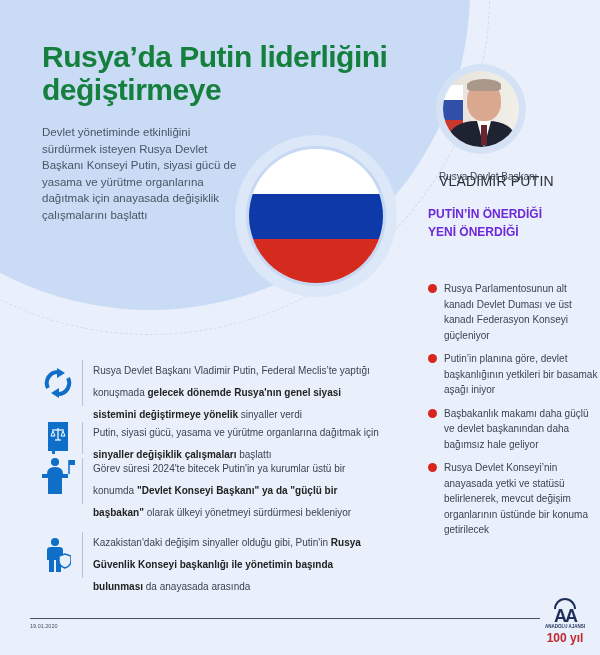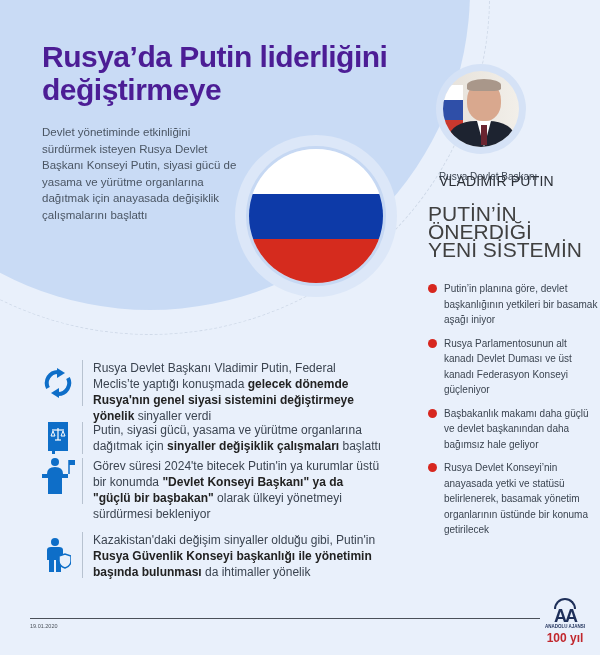--- a/index.html
+++ b/index.html
@@ -21,21 +21,21 @@
     position: absolute;
     left: -190px; top: -345px;
     width: 680px; height: 680px;
     border-radius: 50%;
     border: 1px dashed #cfd9e8;
   }
   .title {
     position: absolute;
     left: 42px; top: 40px;
     font-size: 30px; line-height: 33px;
-    font-weight: 700; color: #4c1d95;
+    font-weight: 700; color: #15803d;
     letter-spacing: -0.5px;
   }
   .intro {
     position: absolute;
     left: 42px; top: 124px; width: 200px;
     font-size: 11.5px; line-height: 16.5px;
     color: #4a5563;
   }
   .flag-ring {
     position: absolute;
@@ -84,22 +84,22 @@
     font-size: 14px; font-weight: 400; color: #2b2f36;
     letter-spacing: 0.2px;
   }
   .person-role {
     position: absolute; left: 439px; top: 171px;
     font-size: 10px; color: #3b4450;
   }
 
   .right-heading {
     position: absolute; left: 428px; top: 205px;
-    font-size: 21px; line-height: 18px; font-weight: 400;
-    color: #404040;
+    font-size: 12px; line-height: 18px; font-weight: 700;
+    color: #6d28d9;
   }
   .bullets {
     position: absolute; left: 428px; top: 281px; width: 170px;
     list-style: none;
   }
   .bullets li {
     position: relative;
     padding-left: 16px;
     font-size: 10px; line-height: 15.5px;
     color: #3b4450;
@@ -117,21 +117,21 @@
     display: flex; align-items: flex-start;
   }
   .item .icon {
     width: 40px; display: flex; justify-content: center;
     color: #0e6ec8;
   }
   .item .bar {
     width: 1px; background: #b7c2d0; margin: 0 10px 0 4px;
   }
   .item .txt {
-    font-size: 12px; line-height: 16px; color: #3b4450; width: 290px;
+    font-size: 10px; line-height: 22px; color: #3b4450; width: 290px;
   }
   .item .txt b { color: #222; font-weight: 700; }
 
   .footer-line {
     position: absolute; left: 30px; top: 618px;
     width: 440px; height: 1px; background: #4a5059;
   }
   .footer-line2 {
     position: absolute; left: 470px; top: 618px;
     width: 70px; height: 1px; background: #4a5059;
@@ -175,28 +175,28 @@
   <div class="shirt"></div>
   <div class="tie"></div>
   <div class="head"></div>
   <div class="hair"></div>
 </div>
 <div class="person-name">VLADIMIR PUTIN</div>
 <div class="person-role">Rusya Devlet Başkanı</div>
 
 <h2 class="right-heading">
   <span>PUTİN’İN ÖNERDİĞİ</span><br>
-  <span>YENİ SİSTEMİN</span><br>
+  <span>YENİ ÖNERDİĞİ</span><br>
 </h2>
 
 <ul class="bullets">
+  <li><span class="dot"></span><span>Rusya Parlamentosunun alt kanadı Devlet Duması ve üst kanadı Federasyon Konseyi güçleniyor</span></li>
   <li><span class="dot"></span><span>Putin’in planına göre, devlet başkanlığının yetkileri bir basamak aşağı iniyor</span></li>
-  <li><span class="dot"></span><span>Rusya Parlamentosunun alt kanadı Devlet Duması ve üst kanadı Federasyon Konseyi güçleniyor</span></li>
   <li><span class="dot"></span><span>Başbakanlık makamı daha güçlü ve devlet başkanından daha bağımsız hale geliyor</span></li>
-  <li><span class="dot"></span><span>Rusya Devlet Konseyi’nin anayasada yetki ve statüsü belirlenerek, basamak yönetim organlarının üstünde bir konuma getirilecek</span></li>
+  <li><span class="dot"></span><span>Rusya Devlet Konseyi’nin anayasada yetki ve statüsü belirlenerek, mevcut değişim organlarının üstünde bir konuma getirilecek</span></li>
 </ul>
 
 <div class="items">
 
   <div class="item" style="top:0px;">
     <div class="icon" style="padding-top:8px;">
       <svg width="28" height="30" viewBox="0 0 28 30">
         <path d="M14 4 A11 11 0 0 0 4 20" fill="none" stroke="#0e6ec8" stroke-width="4"></path>
         <path d="M14 26 A11 11 0 0 0 24 10" fill="none" stroke="#0e6ec8" stroke-width="4"></path>
         <polygon points="13,0 21,5 13,10" fill="#0e6ec8"></polygon>
@@ -243,21 +243,21 @@
     <div class="icon" style="padding-top:6px;">
       <svg width="26" height="34" viewBox="0 0 26 34">
         <circle cx="10" cy="4" r="4" fill="#0e6ec8"></circle>
         <path d="M2 12 Q2 9 6 9 L14 9 Q18 9 18 12 L18 22 L2 22 Z" fill="#0e6ec8"></path>
         <rect x="4" y="22" width="5" height="12" fill="#0e6ec8"></rect>
         <rect x="11" y="22" width="5" height="12" fill="#0e6ec8"></rect>
         <path d="M14 18 L20 16 L26 18 L26 23 Q26 28 20 30 Q14 28 14 23 Z" fill="#e9f0fb" stroke="#0e6ec8" stroke-width="1.5"></path>
       </svg>
     </div>
     <div class="bar" style="height:46px;"></div>
-    <div class="txt"><span>Kazakistan'daki değişim sinyaller olduğu gibi, Putin'in </span><b>Rusya Güvenlik Konseyi başkanlığı ile yönetimin başında bulunması</b><span> da ihtimaller yönelik</span></div>
+    <div class="txt"><span>Kazakistan'daki değişim sinyaller olduğu gibi, Putin'in </span><b>Rusya Güvenlik Konseyi başkanlığı ile yönetimin başında bulunması</b><span> da anayasada arasında</span></div>
   </div>
 </div>
 
 <div class="footer-line"></div>
 <div class="footer-line2"></div>
 <div class="footer-date">19.01.2020</div>
 
 <div class="logo">
   <div class="aa-arc"></div>
   <div class="aa">AA</div>

